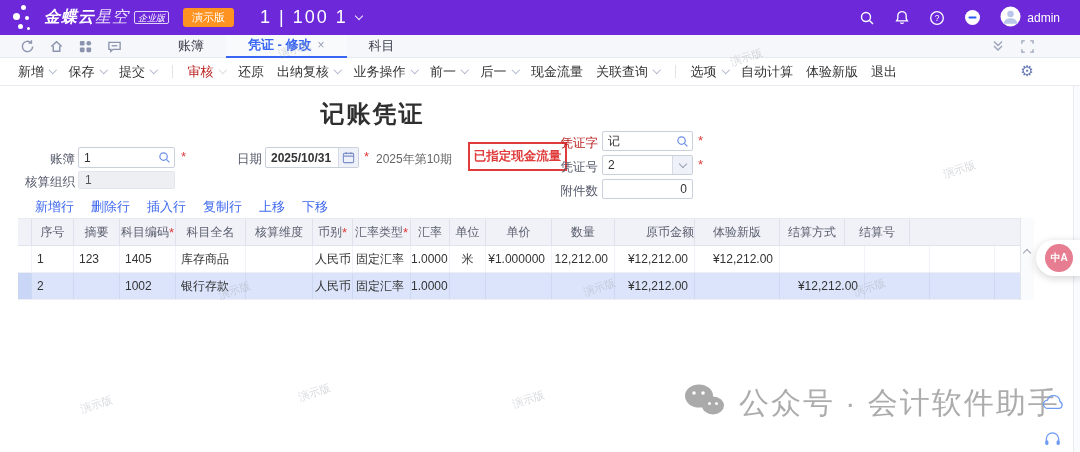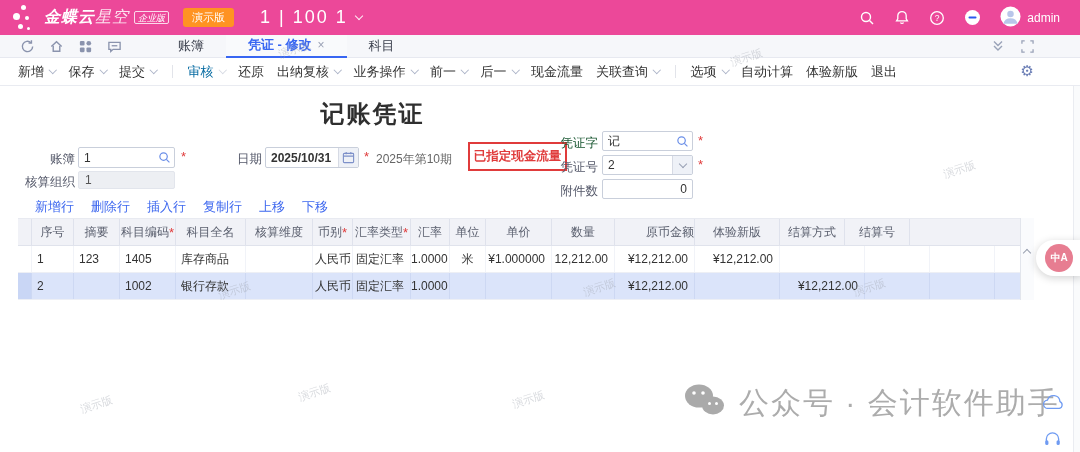--- a/index.html
+++ b/index.html
@@ -1,20 +1,20 @@
 <!DOCTYPE html>
 <html><head>
 <meta charset="utf-8">
 <style>
   * { margin:0; padding:0; box-sizing:border-box; }
   html,body { width:1080px; height:452px; font-family:"Liberation Sans","DejaVu Sans",sans-serif; background:#fff; overflow:hidden; }
   body { position:relative; }
 
   
-  .topbar { position:absolute; top:0; left:0; width:1080px; height:35px; background:#ec4899; display:flex; align-items:center; padding:0 14px 0 12px; color:#fff; z-index:3; }
+  .topbar { position:absolute; top:0; left:0; width:1080px; height:35px; background:#6d28d9; display:flex; align-items:center; padding:0 14px 0 12px; color:#fff; z-index:3; }
   .logo { position:relative; width:24px; height:28px; margin-right:8px; }
   .logo i { position:absolute; background:#fff; border-radius:50%; }
   .logo .d1{ width:5px;height:5px;left:9px;top:1px; } .logo .d2{ width:7px;height:7px;left:1px;top:9px; }
   .logo .d3{ width:4px;height:4px;left:13px;top:12px; } .logo .d4{ width:5px;height:5px;left:6px;top:20px; }
   .logo .d5{ width:3px;height:3px;left:15px;top:23px; }
   .brand { font-size:16px; font-style:italic; font-weight:700; letter-spacing:1px; white-space:nowrap; }
   .brand .b2 { font-weight:400; opacity:.85; }
   .ent-badge { font-size:9px; border:1px solid rgba(255,255,255,.8); border-radius:2px; padding:0 3px; margin-left:5px; height:13px; line-height:12px; font-style:italic; }
   .demo-badge { background:#ff9322; color:#fff; font-size:11px; border-radius:3px; padding:2px 9px; margin-left:14px; white-space:nowrap; }
   .org-sel { margin-left:26px; font-size:18px; display:flex; align-items:center; white-space:nowrap; letter-spacing:2px; }
@@ -30,31 +30,31 @@
   .tab { font-size:13px; color:#3a3f4c; padding:0 22px; display:flex; align-items:center; cursor:pointer; white-space:nowrap; }
   .tab.active { color:#3866f2; font-weight:bold; border-bottom:2px solid #3866f2; background:#f9fafc; }
   .close-x { margin-left:6px; color:#9aa1b5; font-weight:400; font-size:12px; }
   .close-x::after { content:"×"; }
   .tab-right { margin-left:auto; display:flex; align-items:center; gap:16px; padding-right:46px; }
 
   
   .toolbar { position:absolute; top:58px; left:0; width:1080px; height:28px; background:#fff; border-bottom:1px solid #e9ebf1; display:flex; align-items:center; padding-left:18px; gap:13px; z-index:2; }
   .tbtn { font-size:13px; color:#333; display:flex; align-items:center; cursor:pointer; white-space:nowrap; }
   .crt { display:inline-block; width:5.5px; height:5.5px; border-right:1.3px solid #aab2c6; border-bottom:1.3px solid #aab2c6; transform:rotate(45deg); margin-left:6px; margin-top:-3px; }
-  .tbtn.disabled { color:#0369a1; }
+  .tbtn.disabled { color:#b91c1c; }
   .tbtn.disabled .crt { border-color:#d5d9e2; }
   .tsep { width:1px; height:13px; background:#e2e4ea; margin:0 2px; }
   .gear { position:absolute; right:46px; top:4px; font-size:15px; color:#6a7db5; cursor:pointer; line-height:18px; }
 
   
   .main { position:absolute; top:86px; left:0; width:1080px; height:366px; background:#fff; }
   .vtitle { position:absolute; top:12px; left:0; width:745px; text-align:center; font-size:24px; font-weight:bold; color:#2f2f2f; letter-spacing:2px; }
 
   .flabel { position:absolute; font-size:12.5px; color:#55596a; text-align:right; white-space:nowrap; }
-  .flabel.blue { color:#14532d; }
+  .flabel.blue { color:#b91c1c; }
   .ifield { position:absolute; display:flex; align-items:center; border:1px solid #c9cfdb; background:#fff; border-radius:2px; overflow:hidden; }
   .ifield input { border:none; outline:none; flex:1; min-width:0; height:100%; font-size:12px; color:#333; padding:0 5px; font-family:inherit; background:transparent; }
   .ifield .icon-seg { width:20px; height:100%; display:flex; align-items:center; justify-content:center; }
   .ifield .icon-seg.shaded { background:#eef1f7; border-left:1px solid #d6dae4; }
   .req { color:#e03b3b; font-size:13px; }
   .req::after { content:"*"; }
   .star { position:absolute; font-size:13px; color:#e03b3b; }
   .star::after { content:"*"; }
   .dis-val { position:absolute; background:#edeff3; border:1px solid #e2e5ec; border-radius:2px; font-size:12px; color:#555; padding:0 6px; display:flex; align-items:center; }
   .period-note { position:absolute; font-size:12px; color:#666; white-space:nowrap; }

